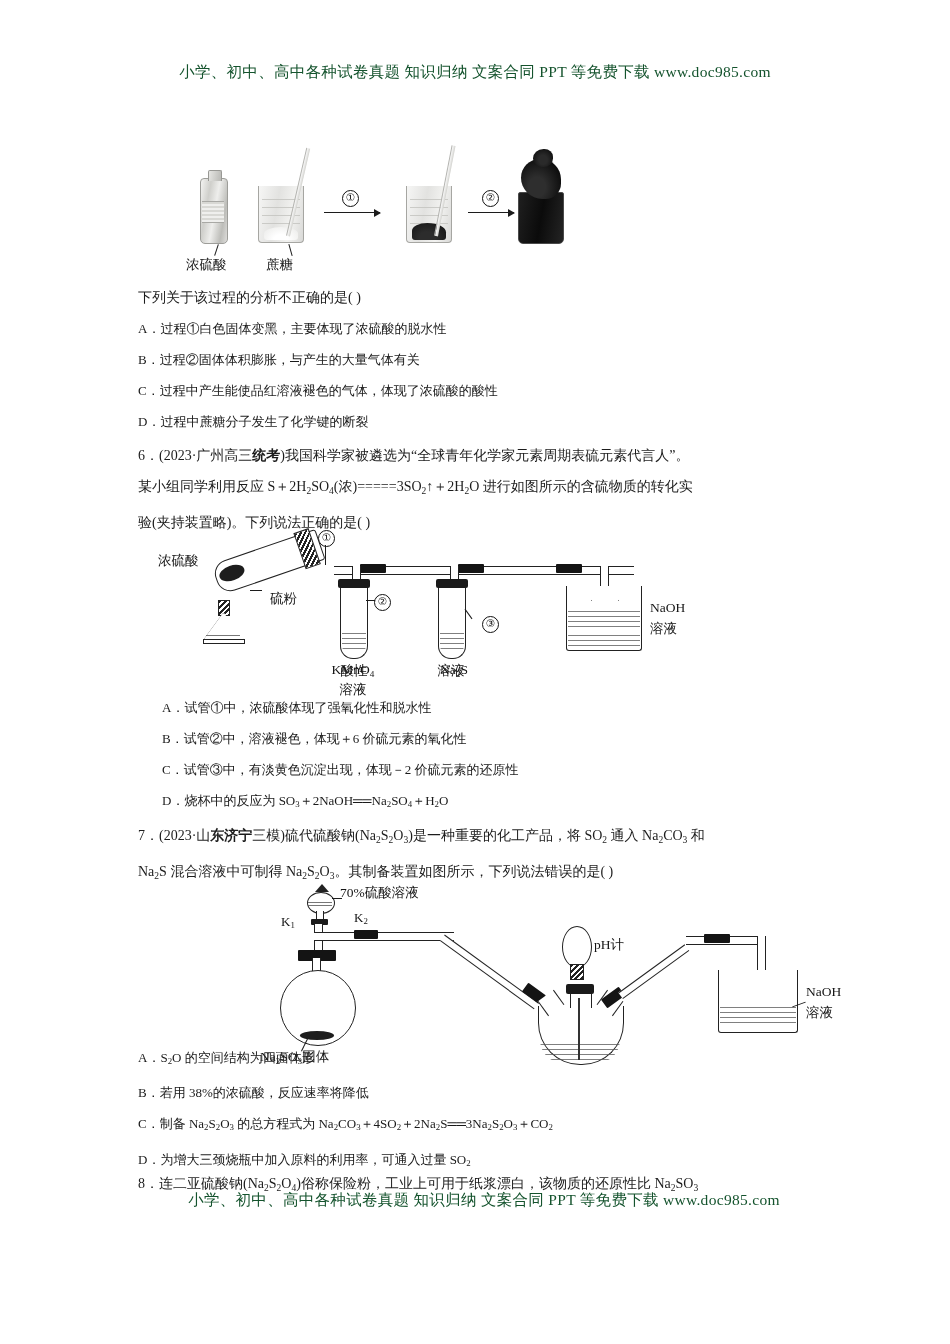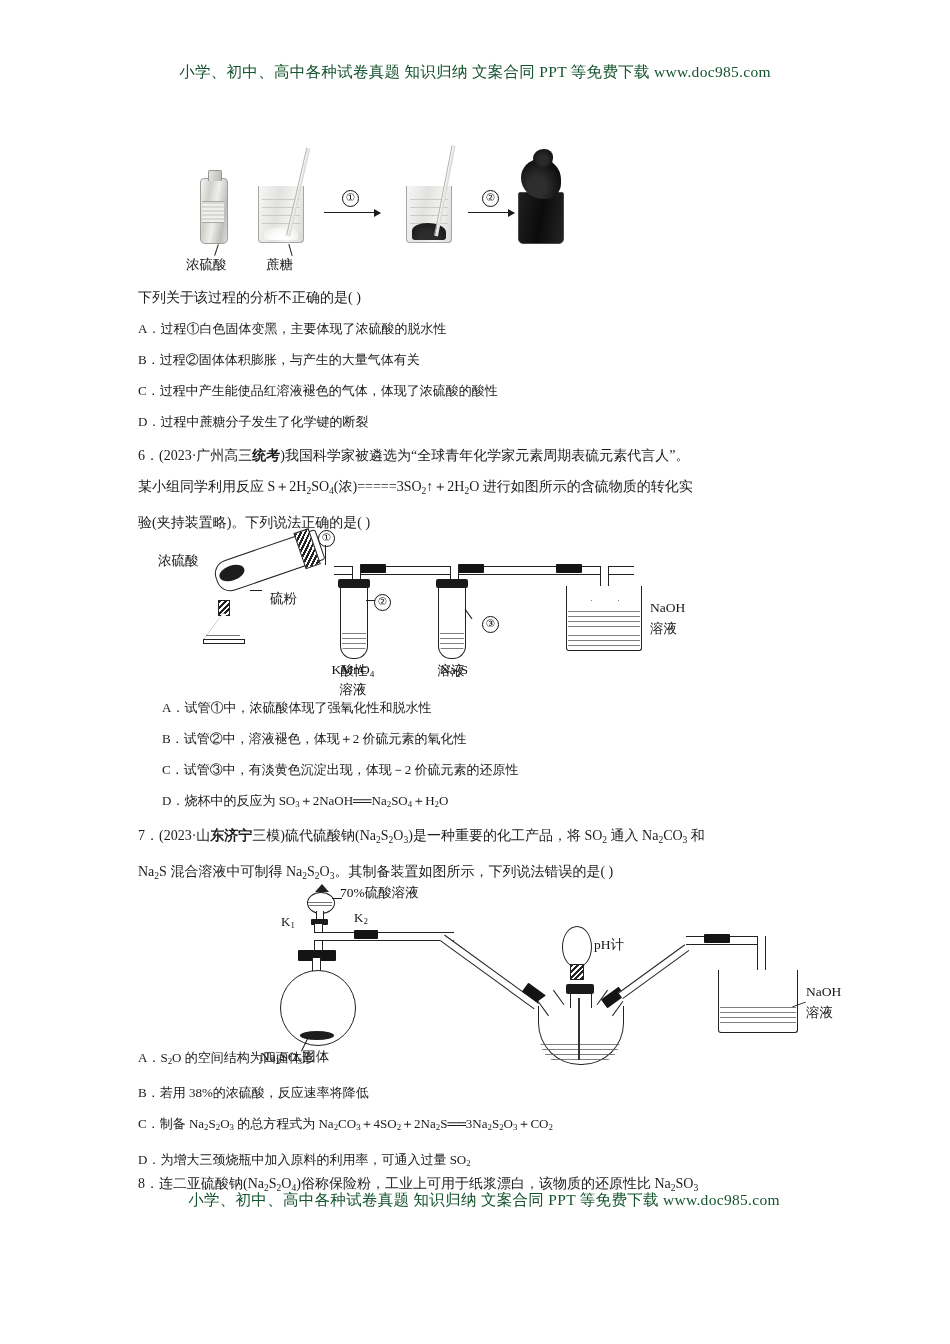--- a/index.html
+++ b/index.html
@@ -344,21 +344,21 @@
   </div>
 
   <div style="position:absolute; left:138px; top:662px; width:690px;">
     <div class="figlabel" style="left:180px; top:0px; width:70px; text-align:center;">KMnO<sub>4</sub></div>
     <div class="figlabel" style="left:180px; top:19px; width:70px; text-align:center;">溶液</div>
     <div class="figlabel" style="left:282px; top:0px; width:62px; text-align:center;">溶液</div>
   </div>
 
   <div class="content" style="top:692px;margin-left:24px;">
     <div class="opt">A．试管①中，浓硫酸体现了强氧化性和脱水性</div>
-    <div class="opt">B．试管②中，溶液褪色，体现＋2 价硫元素的氧化性</div>
+    <div class="opt">B．试管②中，溶液褪色，体现＋6 价硫元素的氧化性</div>
     <div class="opt">C．试管③中，有淡黄色沉淀出现，体现－2 价硫元素的还原性</div>
     <div class="opt">D．烧杯中的反应为 SO<sub>3</sub>＋2NaOH══Na<sub>2</sub>SO<sub>4</sub>＋H<sub>2</sub>O</div>
   </div>
 
   <div class="content" style="top:820px;">
     <div class="qline"><span>7．</span><span>(2023·山<span class="bold-seg">东济宁</span>三模)</span>硫代硫酸钠(Na<sub>2</sub>S<sub>2</sub>O<sub>3</sub>)是一种重要的化工产品，将 SO<sub>2</sub> 通入 Na<sub>2</sub>CO<sub>3</sub> 和</div>
     <div class="qline">Na<sub>2</sub>S 混合溶液中可制得 Na<sub>2</sub>S<sub>2</sub>O<sub>3</sub>。其制备装置如图所示，下列说法错误的是(      )</div>
   </div>
 
   <div class="figure fig3" style="position:absolute; left:138px; top:888px;">

